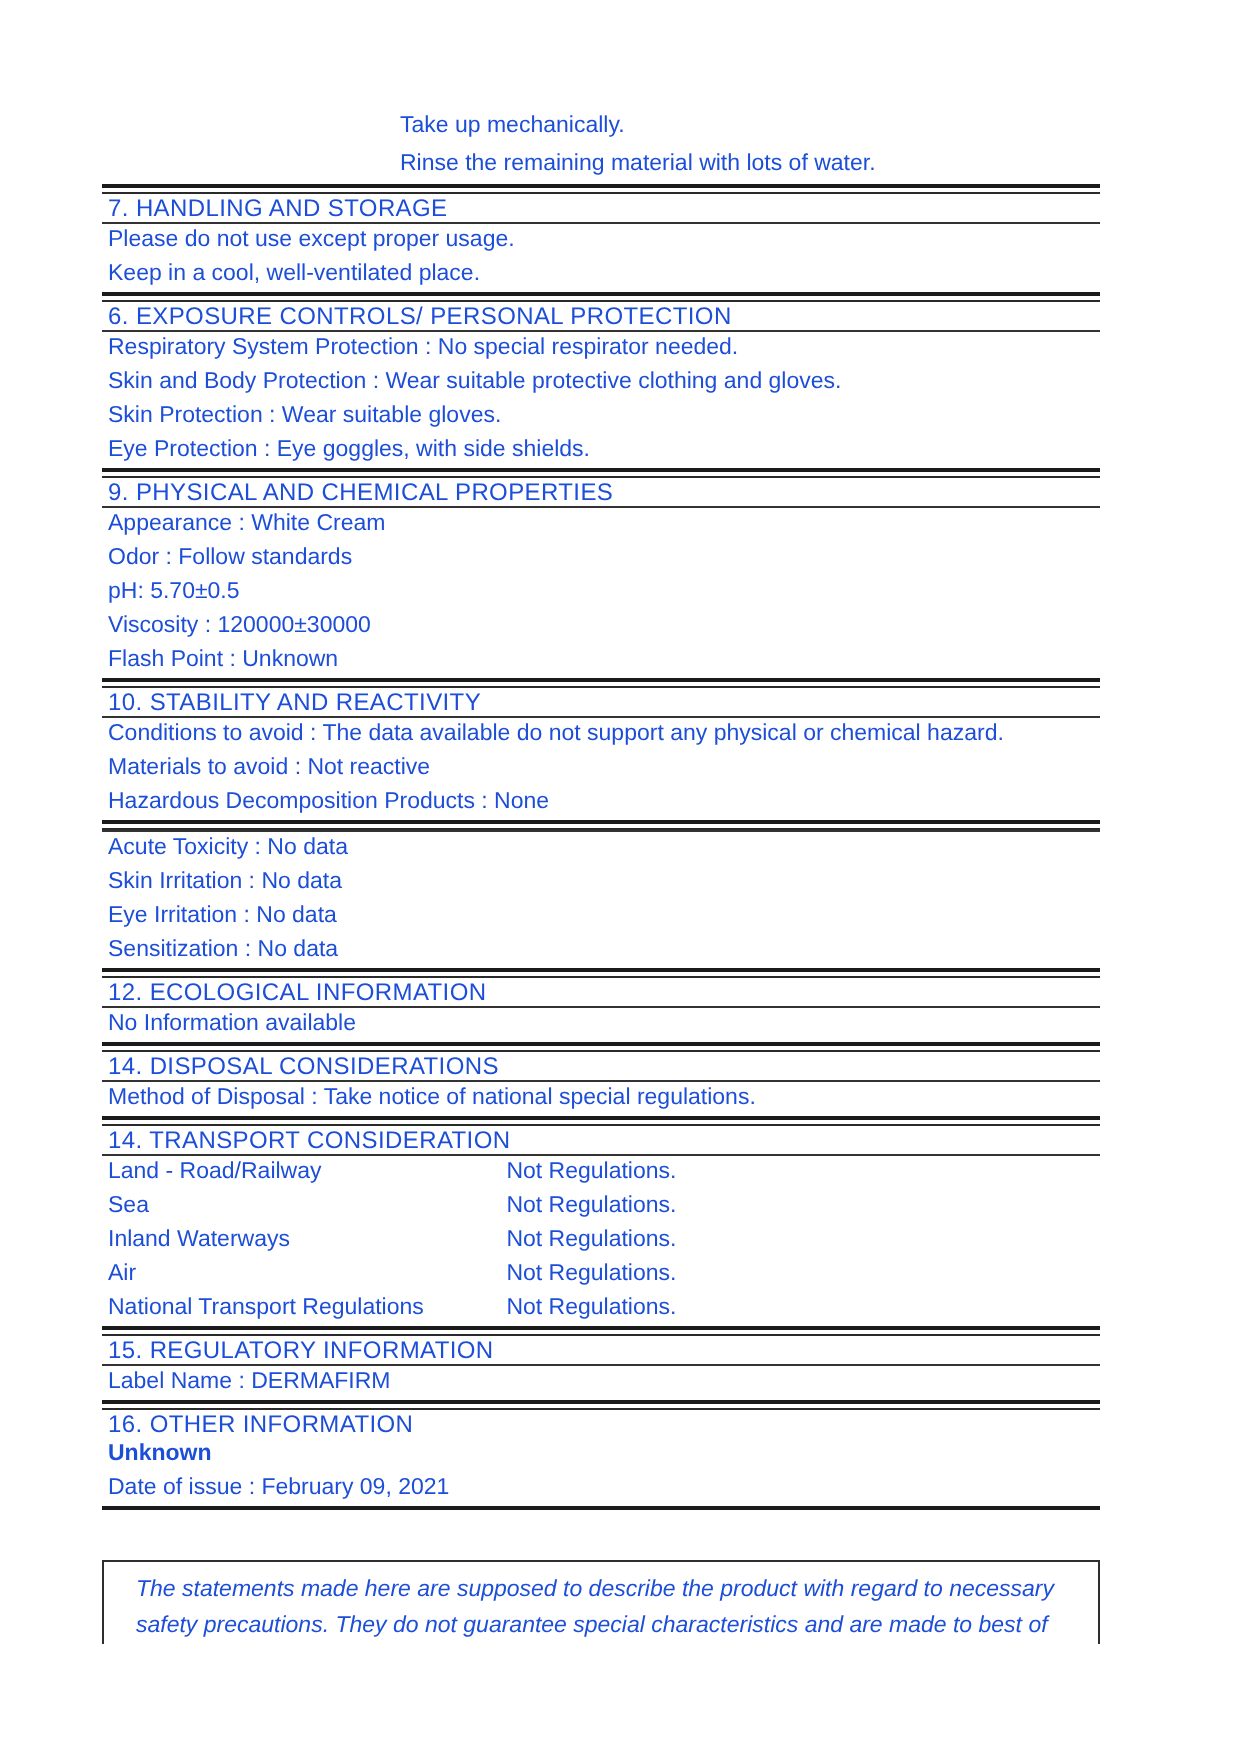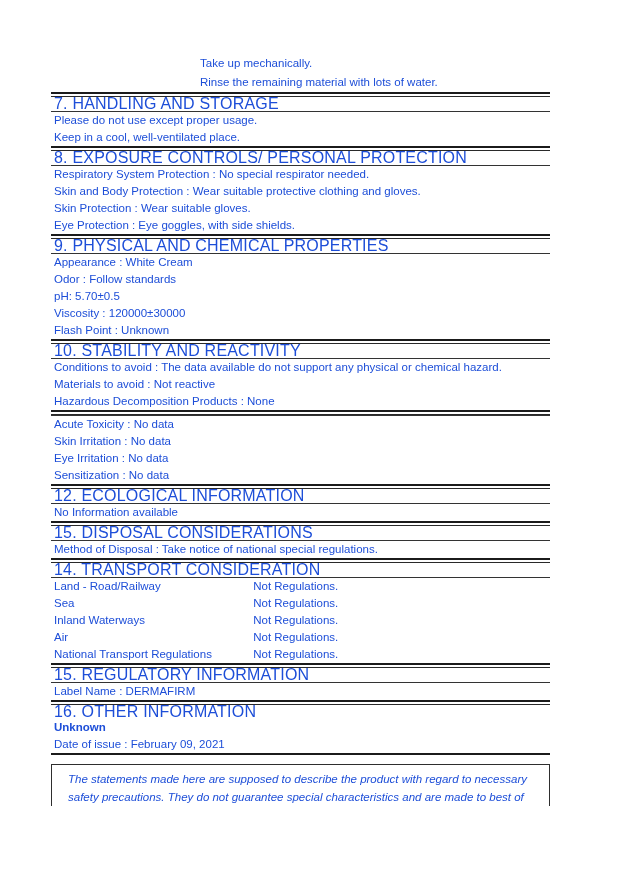--- a/index.html
+++ b/index.html
@@ -37,35 +37,35 @@
     height: 0;
     border-top: 1px solid #333333;
   }
   .rule-final {
     height: 0;
     border-top: 2px solid #1b1b1b;
   }
   .sec-head {
     height: 14px;
     line-height: 14px;
-    font-size: 16px;
+    font-size: 12px;
     padding-left: 3px;
     letter-spacing: 0.2px;
     white-space: nowrap;
   }
   .row {
     line-height: 17px;
     font-size: 11.5px;
     padding-left: 3px;
     white-space: nowrap;
   }
   .row .c1 { display: inline-block; width: 196px; }
   .bold { font-weight: bold; }
   .disclaimer {
-    margin-top: 9px;
+    margin-top: 25px;
     height: 42px;
     border: 1.3px solid #2e2e2e;
     border-bottom: none;
     padding: 5px 8px 0 16px;
     overflow: hidden;
   }
   .disc-line {
     font-size: 11.5px;
     font-style: italic;
     line-height: 18px;
@@ -83,21 +83,21 @@
       <div class="intro-line">Rinse the remaining material with lots of water.</div>
     </div>
 
     <div class="rule-double"></div>
     <div class="sec-head">7. HANDLING AND STORAGE</div>
     <div class="rule"></div>
     <div class="row"><span>Please do not use except proper usage.</span></div>
     <div class="row"><span>Keep in a cool, well-ventilated place.</span></div>
 
     <div class="rule-double"></div>
-    <div class="sec-head">8. EXPOSURE CONTROLS/ PERSONAL PROTECTION</div>
+    <div class="sec-head">6. EXPOSURE CONTROLS/ PERSONAL PROTECTION</div>
     <div class="rule"></div>
     <div class="row"><span>Respiratory System Protection : No special respirator needed.</span></div>
     <div class="row"><span>Skin and Body Protection : Wear suitable protective clothing and gloves.</span></div>
     <div class="row"><span>Skin Protection : Wear suitable gloves.</span></div>
     <div class="row"><span>Eye Protection : Eye goggles, with side shields.</span></div>
 
     <div class="rule-double"></div>
     <div class="sec-head">9. PHYSICAL AND CHEMICAL PROPERTIES</div>
     <div class="rule"></div>
     <div class="row"><span>Appearance : White Cream</span></div>
@@ -119,21 +119,21 @@
     <div class="row"><span>Skin Irritation : No data</span></div>
     <div class="row"><span>Eye Irritation : No data</span></div>
     <div class="row"><span>Sensitization : No data</span></div>
 
     <div class="rule-double"></div>
     <div class="sec-head">12. ECOLOGICAL INFORMATION</div>
     <div class="rule"></div>
     <div class="row"><span>No Information available</span></div>
 
     <div class="rule-double"></div>
-    <div class="sec-head">15. DISPOSAL CONSIDERATIONS</div>
+    <div class="sec-head">14. DISPOSAL CONSIDERATIONS</div>
     <div class="rule"></div>
     <div class="row"><span>Method of Disposal : Take notice of national special regulations.</span></div>
 
     <div class="rule-double"></div>
     <div class="sec-head">14. TRANSPORT CONSIDERATION</div>
     <div class="rule"></div>
     <div class="row">
       <span class="c1">Land - Road/Railway</span>
       <span class="c2">Not Regulations.</span>
     </div>

